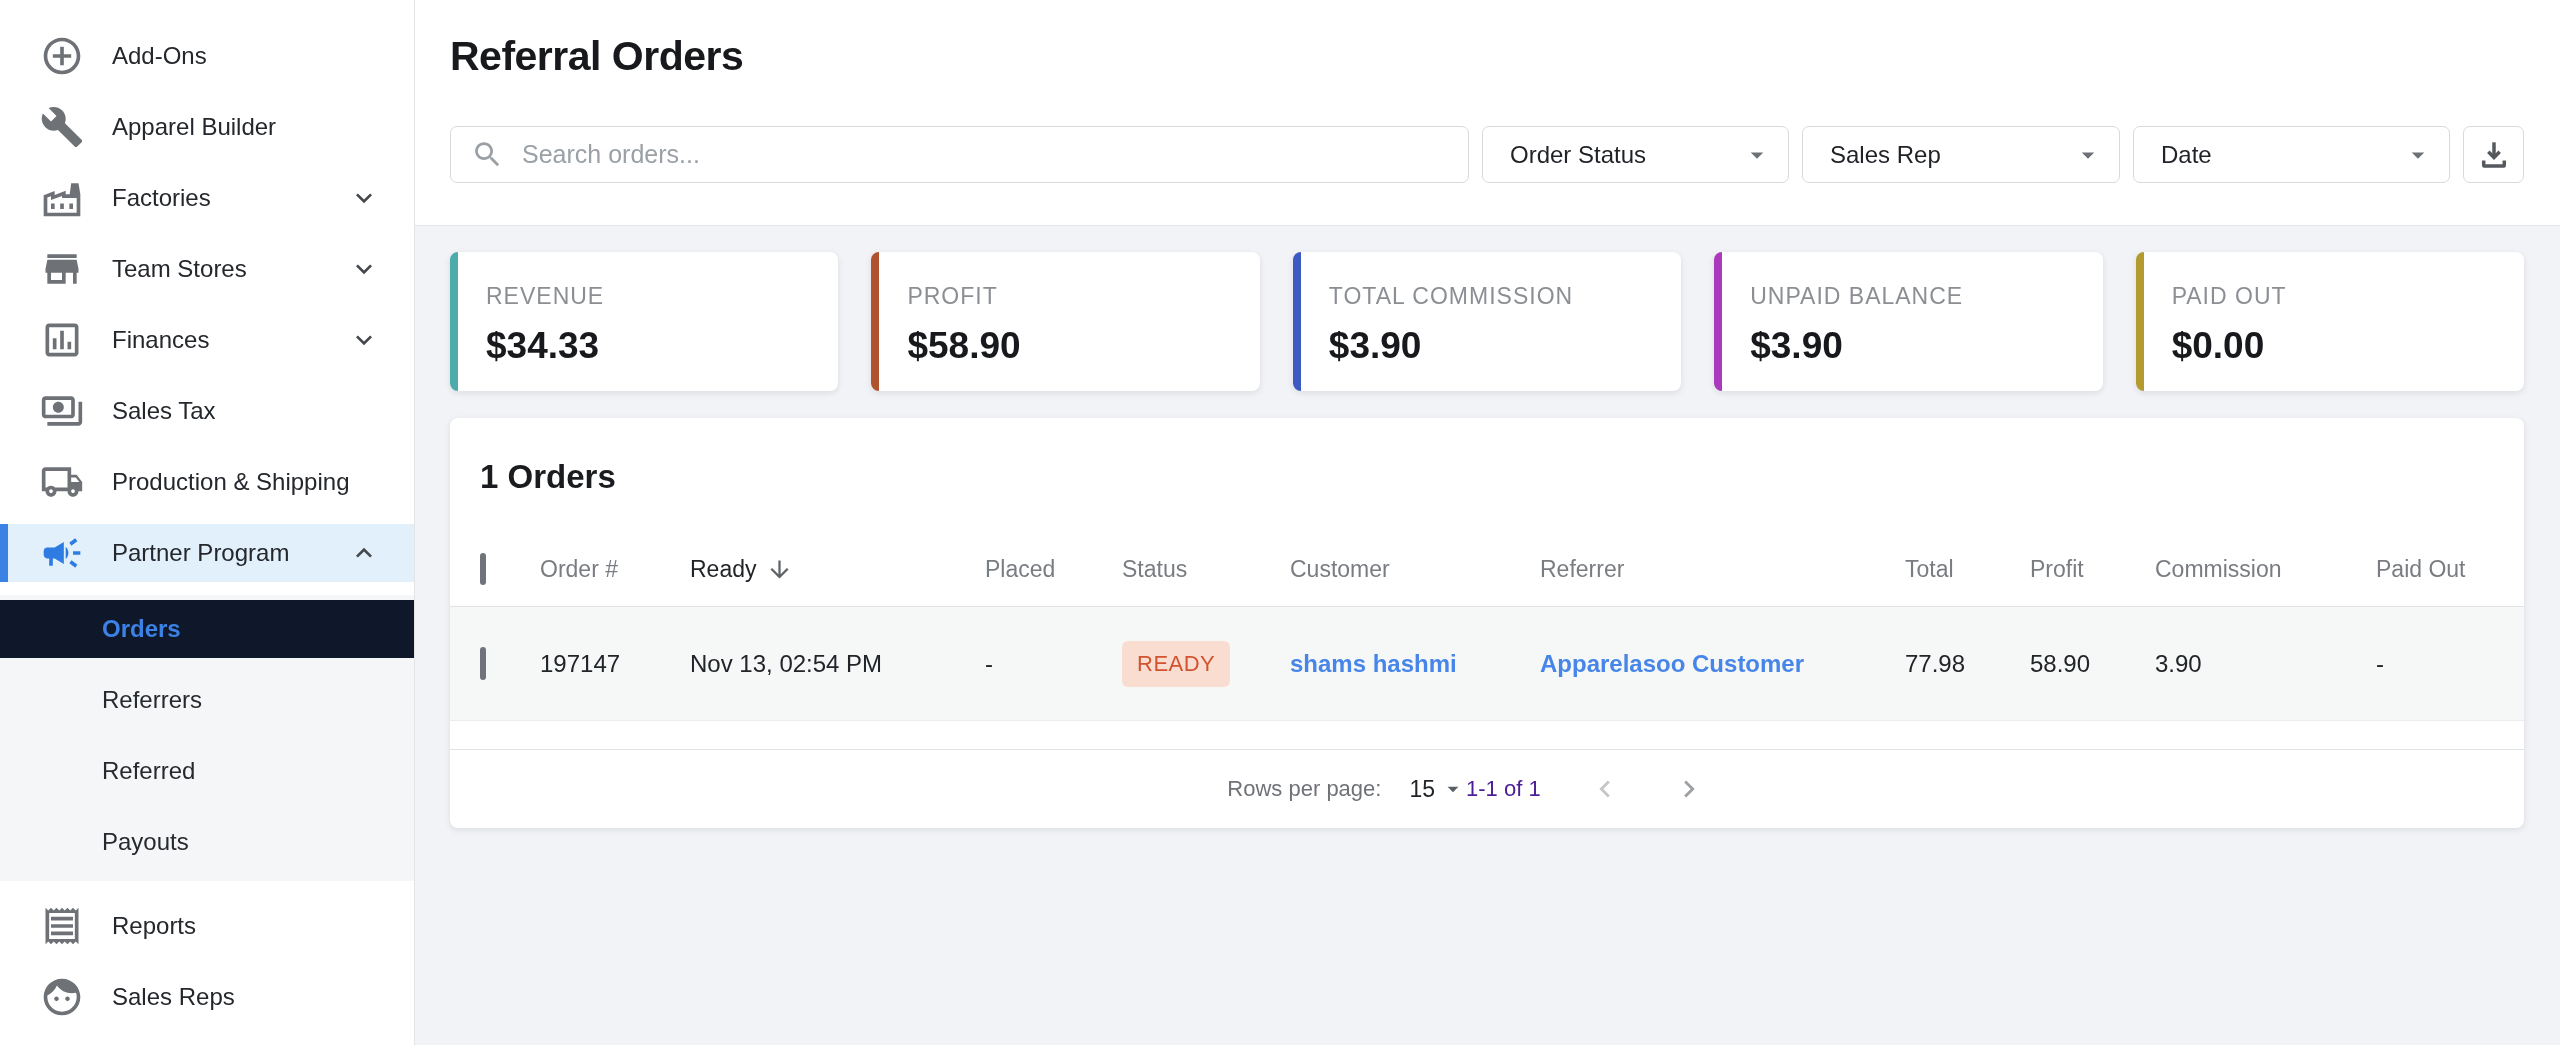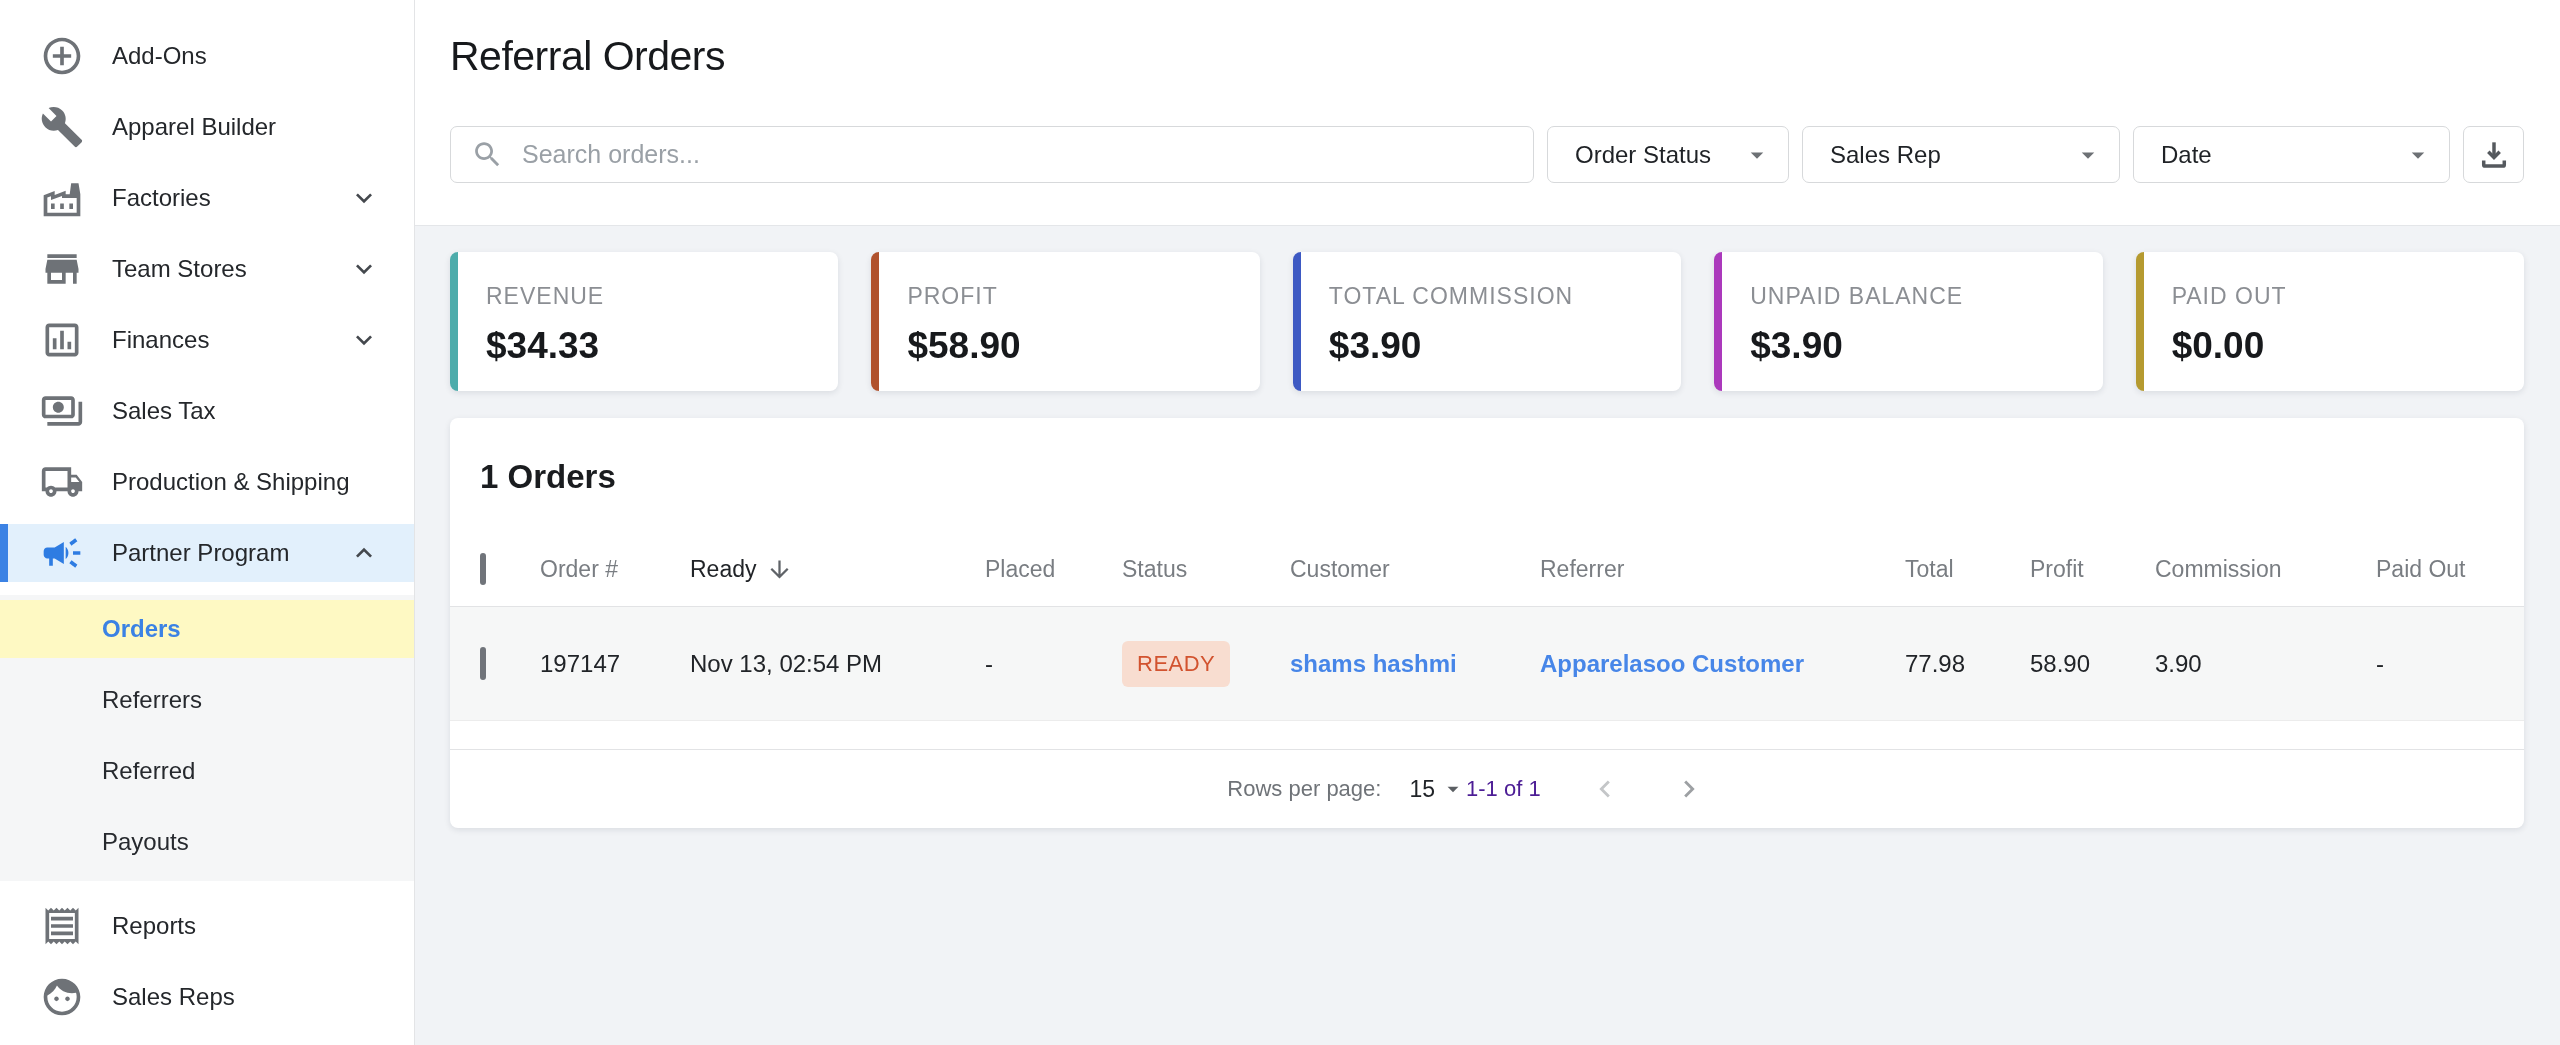--- a/index.html
+++ b/index.html
@@ -11,34 +11,34 @@
   .nav-item{height:58px;margin-bottom:13px;display:flex;align-items:center;padding:0 34px 0 40px;gap:28px;font-size:24px;color:#24272b;cursor:pointer;box-sizing:border-box;}
   .nav-item .icon{width:44px;height:44px;color:#6e7277;display:flex;flex:none;}
   .nav-item .icon svg{width:44px;height:44px;}
   .nav-item .label{flex:1;white-space:nowrap;}
   .chev{width:32px;height:32px;color:#44484d;flex:none;}
   .nav-item.selected{background:#e2f0fc;border-left:8px solid #3b82e4;padding-left:32px;}
   .nav-item.selected .icon{color:#2e7ce2;}
   .submenu{background:#f5f6f7;padding:5px 0 10px;margin-bottom:16px;}
   .sub-item{height:58px;margin-bottom:13px;display:flex;align-items:center;padding-left:102px;font-size:24px;color:#26292e;cursor:pointer;}
   .sub-item:last-child{margin-bottom:0;}
-  .sub-item.selected{background:#fef9c3;color:#3b82e4;font-weight:700;}
+  .sub-item.selected{background:#0f172a;color:#3b82e4;font-weight:700;}
 
   
   .main{flex:1;display:flex;flex-direction:column;min-width:0;}
   .topbar{background:#fff;border-bottom:1px solid #e4e6e9;padding:32px 36px 42px 35px;}
-  .page-title{font-size:41px;line-height:1.2;font-weight:400;color:#17191c;margin:0;letter-spacing:-0.5px;}
+  .page-title{font-size:41px;line-height:1.2;font-weight:700;color:#17191c;margin:0;letter-spacing:-0.5px;}
   .controls{display:flex;margin-top:45px;gap:13px;align-items:center;}
   .search{flex:1;height:57px;border:1px solid #d7d9db;border-radius:7px;display:flex;align-items:center;padding:0 20px;gap:16px;box-sizing:border-box;background:#fff;}
   .search svg{width:33px;height:33px;color:#9aa0a6;flex:none;}
   .search input{border:0;outline:0;flex:1;font-size:25px;color:#202124;font-family:"Liberation Sans",sans-serif;background:transparent;}
   .search input::placeholder{color:#9aa0a6;}
   .select{height:57px;border:1px solid #d7d9db;border-radius:7px;display:flex;align-items:center;justify-content:space-between;padding:0 16px 0 27px;font-size:24px;color:#1f2226;box-sizing:border-box;cursor:pointer;background:#fff;flex:none;}
   .select svg{width:30px;height:30px;color:#6d7175;}
-  .w-order-status{width:242px;} .w-sales-rep{width:318px;} .w-date{width:317px;}
+  .w-order-status{width:307px;} .w-sales-rep{width:318px;} .w-date{width:317px;}
   .download-btn{width:61px;height:57px;border:1px solid #d7d9db;border-radius:7px;background:#fff;display:flex;align-items:center;justify-content:center;color:#55595e;cursor:pointer;flex:none;padding:0;}
   .download-btn svg{width:38px;height:38px;}
 
   .content{flex:1;background:#f1f3f6;padding:26px 36px 0 35px;}
 
   
   .stats{display:flex;gap:33px;margin-bottom:27px;}
   .stat{flex:1;background:#fff;border-radius:8px;border-left:8px solid var(--accent,#ccc);box-shadow:0 2px 6px rgba(20,30,50,.10);height:139px;box-sizing:border-box;padding:31px 0 0 28px;}
   .stat-label{font-size:23px;color:#8b8e93;letter-spacing:1px;}
   .stat-value{font-size:37px;font-weight:800;color:#17191c;margin-top:15px;}

